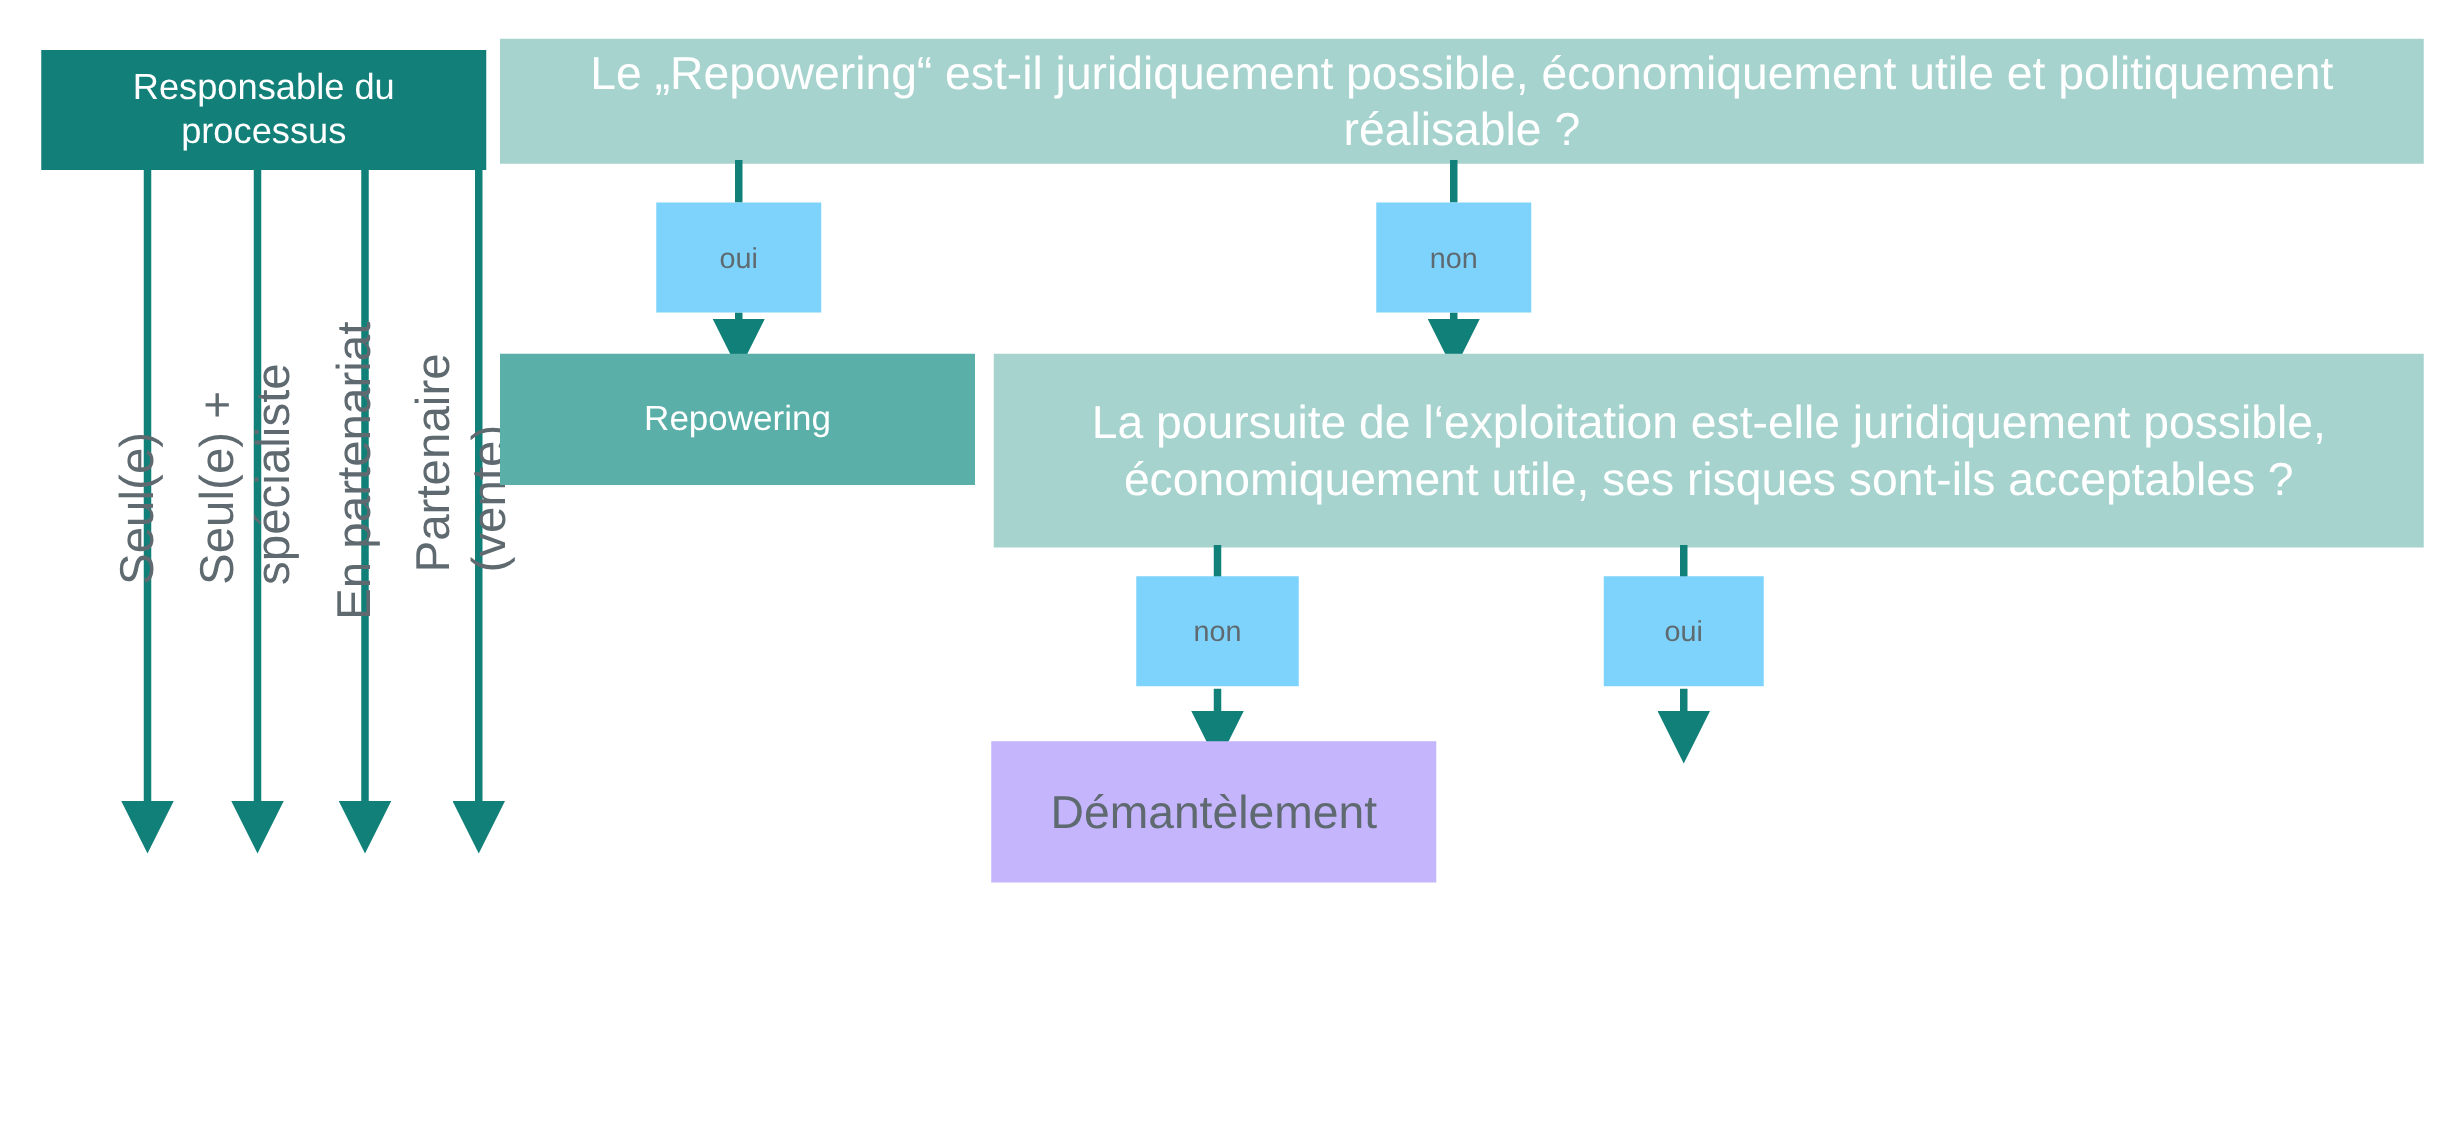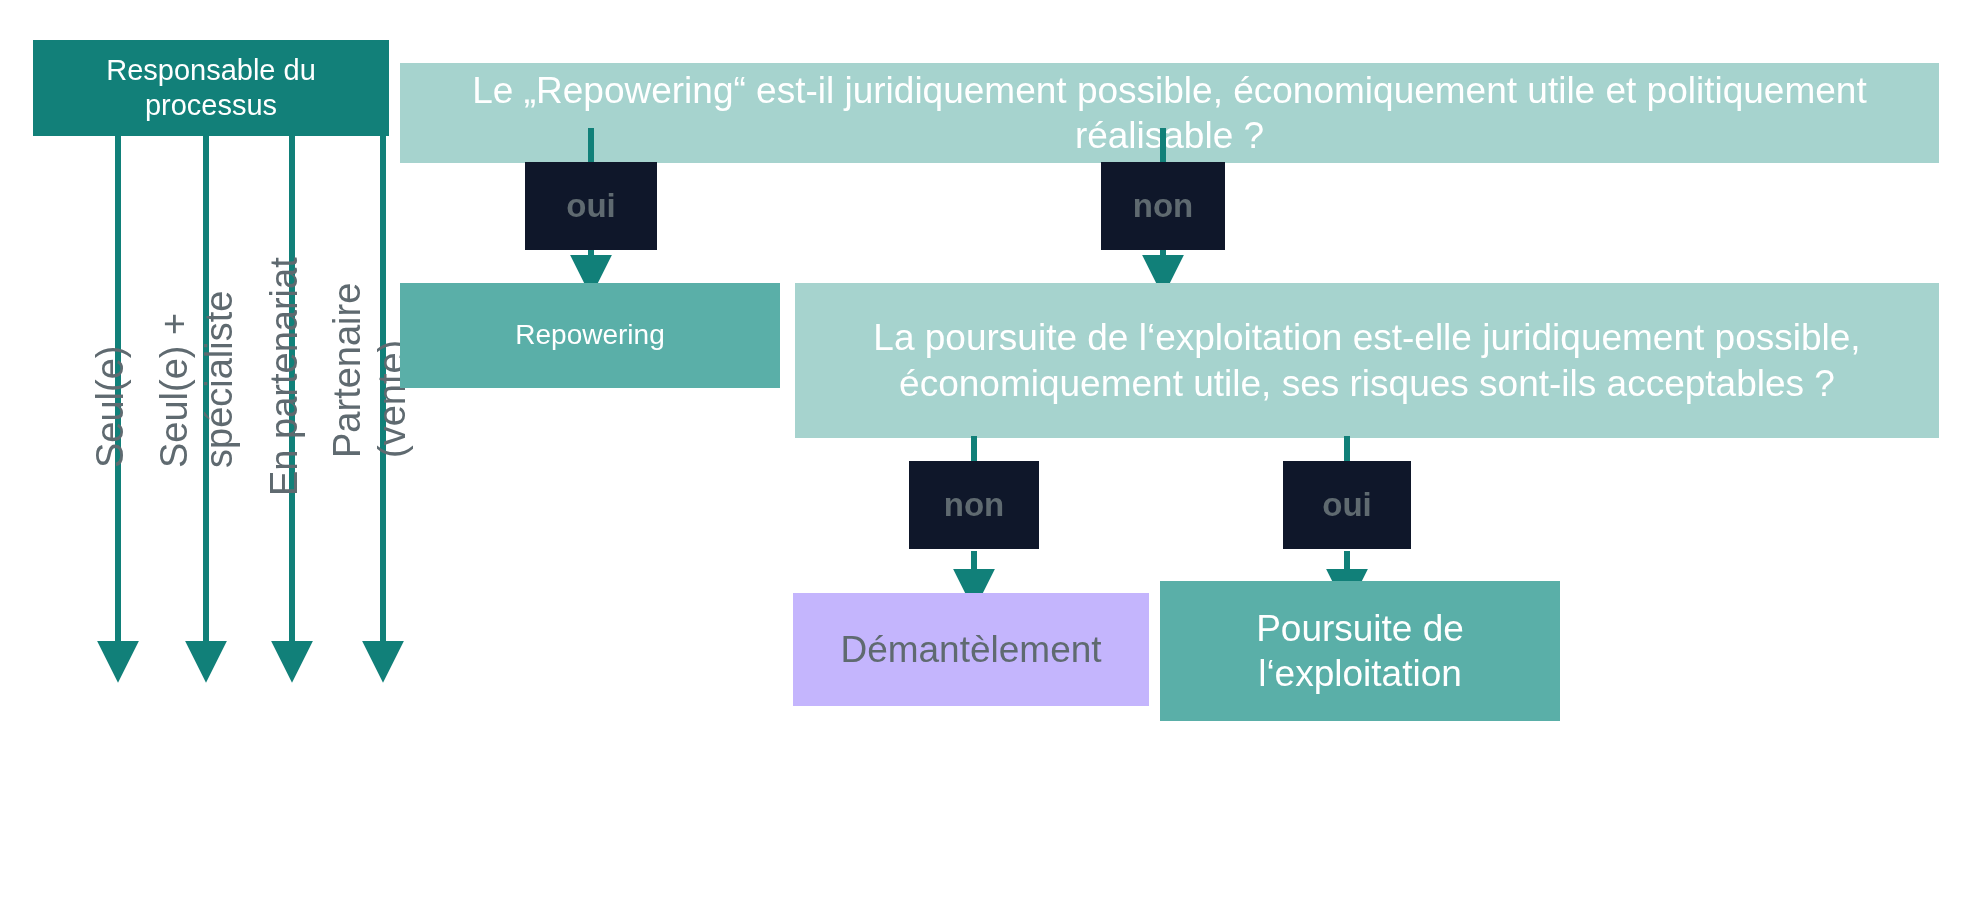--- a/index.html
+++ b/index.html
@@ -47,21 +47,20 @@
     background: #a6d3ce;
     color: #ffffff;
     font-size: 37px;
     padding: 0 22px;
   }
   .decision-1 {
     left: 400px;
     top: 31px;
     width: 1539px;
     height: 100px;
-    margin-top: 32px;
   }
   .decision-2 {
     left: 795px;
     top: 283px;
     width: 1144px;
     height: 155px;
   }
 
   
   .result-teal {
@@ -91,24 +90,23 @@
     width: 356px;
     height: 113px;
     background: #c4b5fd;
     color: #5f6a70;
     font-size: 37px;
     margin-top: 12px;
   }
 
   
   .chip {
-    background: #0f172a;
+    background: #7dd3fc;
     color: #5f6a70;
-    font-size: 33px;
-    font-weight: bold;
+    font-size: 23px;
   }
   .chip-oui-1   { left: 525px;  top: 162px; width: 132px; height: 88px; }
   .chip-non-1   { left: 1101px; top: 162px; width: 124px; height: 88px; }
   .chip-non-2   { left: 909px;  top: 461px; width: 130px; height: 88px; }
   .chip-oui-2   { left: 1283px; top: 461px; width: 128px; height: 88px; }
 
   
   .conn {
     position: absolute;
     overflow: visible;
@@ -191,15 +189,14 @@
     <line x1="29" y1="0" x2="29" y2="28" stroke="#118079" stroke-width="6"></line>
     <line x1="29" y1="115" x2="29" y2="152" stroke="#118079" stroke-width="6" marker-end="url(#h1)"></line>
   </svg>
 
   <div class="box chip chip-non-2">non</div>
 
   <div class="box chip chip-oui-2">oui</div>
 
   <div class="box demantelement-box">Démantèlement</div>
 
-  <div class="box result-teal poursuite-box">Poursuite de l‘exploitation</div>
 
 </div>
 
 </body></html>

